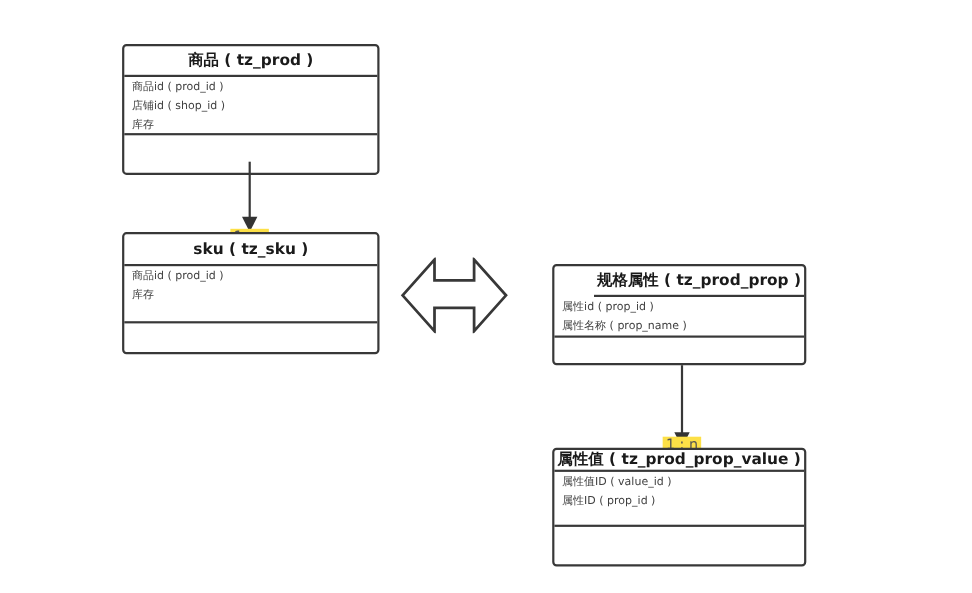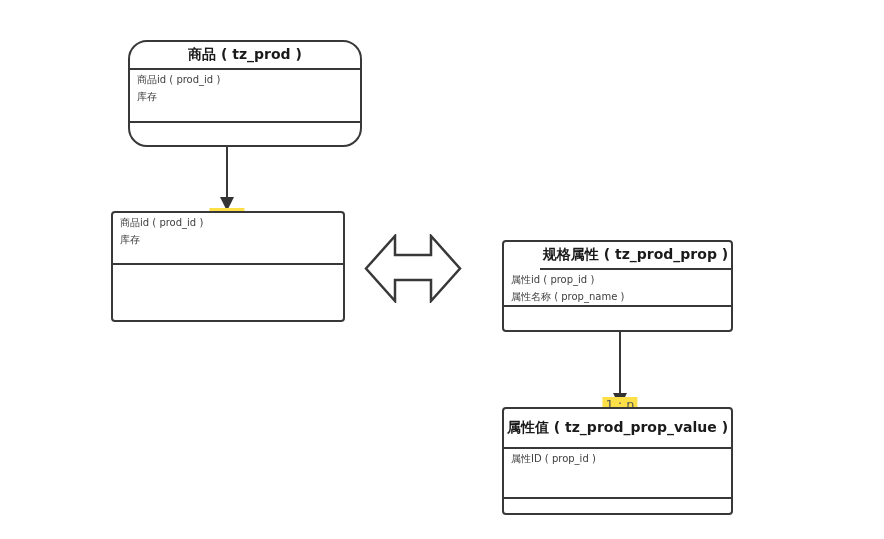--- a/index.html
+++ b/index.html
@@ -35,34 +35,34 @@
     font-size: 10px;
     color: #404040;
     line-height: 17px;
     padding: 1px 4px 0 7px;
     border-bottom: 2px solid #383838;
     overflow: hidden;
     white-space: nowrap;
   }
   .entity .empty { flex: 1; }
 
-  #entity-prod  { left: 128px; top: 40px;  width: 234px; height: 107px; border-radius: 19px; }
+  #entity-prod  { left: 111px; top: 40px;  width: 234px; height: 119px; }
   #entity-prod .title  { height: 28px; }
   #entity-prod .fields { height: 53px; }
 
   #entity-sku   { left: 111px; top: 211px; width: 234px; height: 111px; }
   #entity-sku .title  { height: 29px; }
   #entity-sku .fields { height: 52px; }
 
   #entity-prop  { left: 502px; top: 240px; width: 231px; height: 92px; }
   #entity-prop .title  { height: 28px; margin-left: 36px; }
   #entity-prop .fields { height: 37px; }
 
   #entity-value { left: 502px; top: 407px; width: 231px; height: 108px; }
-  #entity-value .title  { height: 40px; }
+  #entity-value .title  { height: 20px; }
   #entity-value .fields { height: 50px; }
 
   
   .vline { position: absolute; width: 2px; background: #383838; }
   #conn1-line { left: 226px; top: 147px; height: 52px; }
   #conn2-line { left: 619px; top: 332px; height: 63px; }
 
   .arrow-down {
     position: absolute;
     width: 0; height: 0;
@@ -91,30 +91,32 @@
 </style>
 </head>
 <body>
 
 <div class="canvas">
 
   <div class="entity" id="entity-prod">
     <div class="title">商品 ( tz_prod )</div>
     <div class="fields">
       <div>商品id ( prod_id )</div>
+      <div>店铺id ( shop_id )</div>
       <div>库存</div>
     </div>
     <div class="empty"></div>
   </div>
 
   <div class="vline" id="conn1-line"></div>
   <div class="arrow-down" id="conn1-head"></div>
   <div class="card-label" id="conn1-label">1 : n</div>
 
   <div class="entity" id="entity-sku">
+    <div class="title">sku ( tz_sku )</div>
     <div class="fields">
       <div>商品id ( prod_id )</div>
       <div>库存</div>
     </div>
     <div class="empty"></div>
   </div>
 
   <svg id="double-arrow" width="98" height="69" viewBox="0 0 98 69">
     <polygon points="2,34.5 31,2 31,21 67,21 67,2 96,34.5 67,67 67,46 31,46 31,67" fill="#ffffff" stroke="#383838" stroke-width="2.5" stroke-linejoin="miter"></polygon>
   </svg>
@@ -128,18 +130,19 @@
     <div class="empty"></div>
   </div>
 
   <div class="vline" id="conn2-line"></div>
   <div class="arrow-down" id="conn2-head"></div>
   <div class="card-label" id="conn2-label">1 : n</div>
 
   <div class="entity" id="entity-value">
     <div class="title">属性值 ( tz_prod_prop_value )</div>
     <div class="fields">
+      <div>属性值ID ( value_id )</div>
       <div>属性ID ( prop_id )</div>
     </div>
     <div class="empty"></div>
   </div>
 
 </div>
 
 </body></html>

